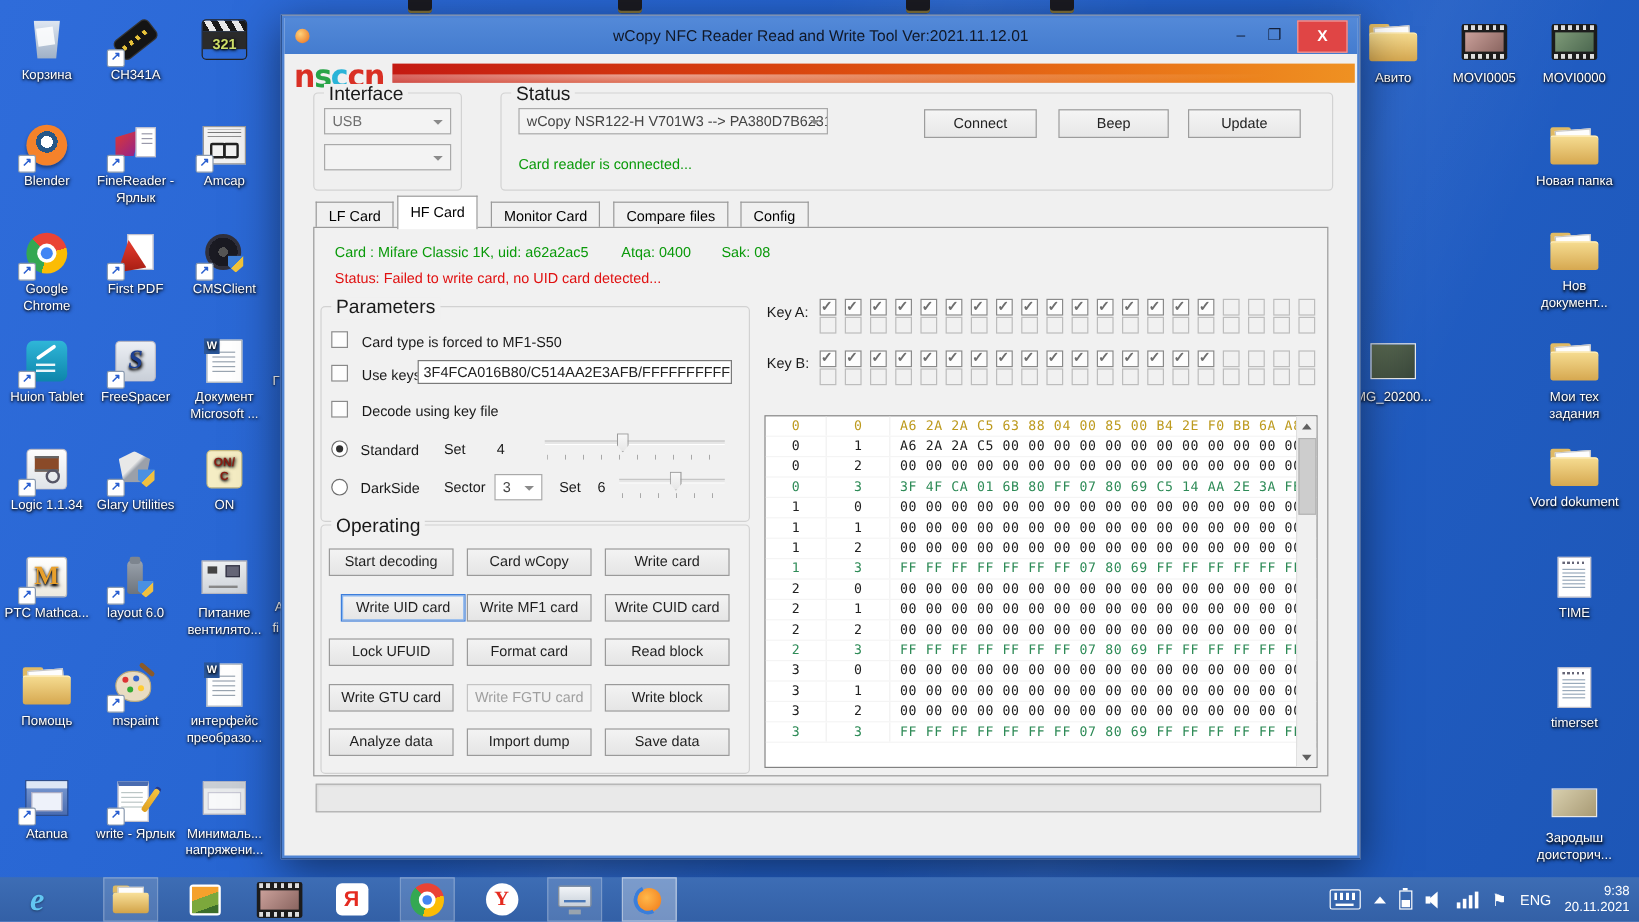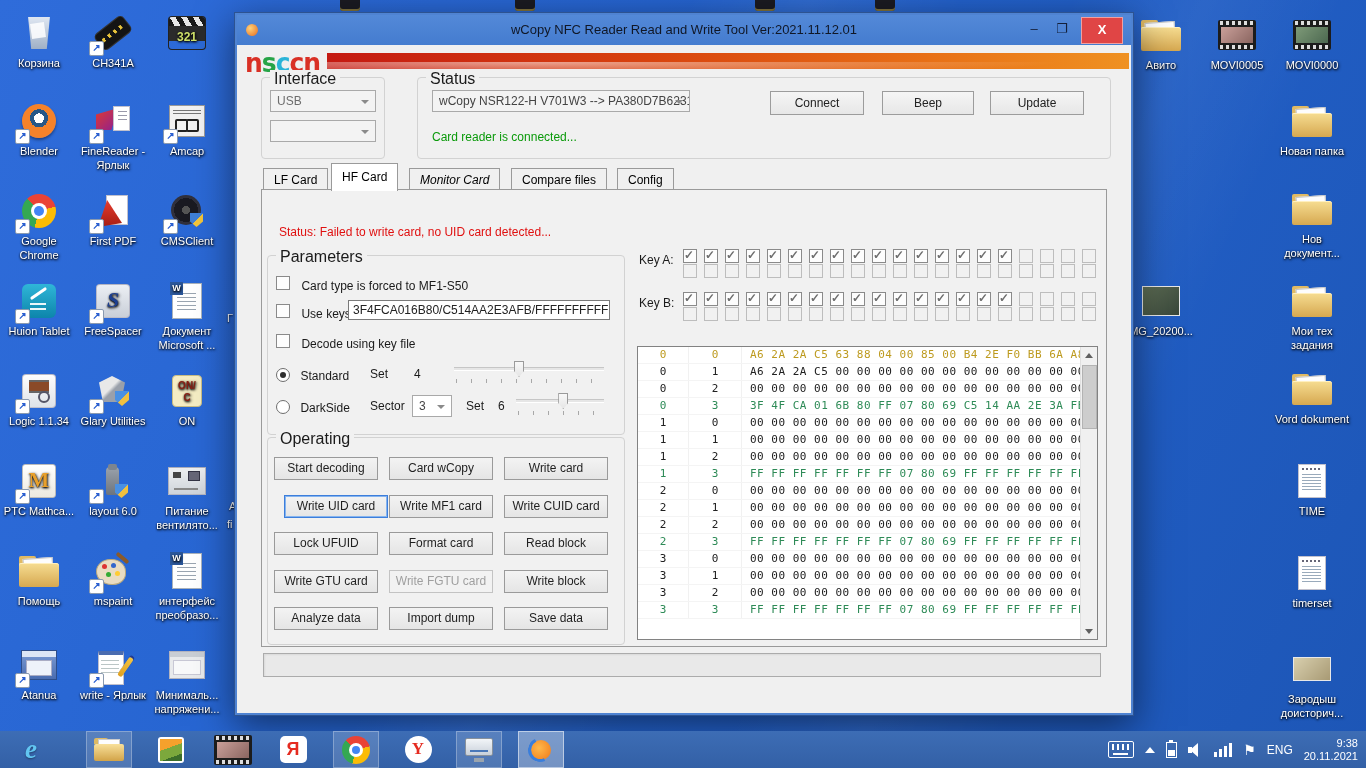--- a/index.html
+++ b/index.html
@@ -485,25 +485,30 @@
       <span class="glabel">Status</span>
       <div class="dd" style="left:14px;top:12px;width:258px;">wCopy NSR122-H V701W3 --&gt; PA380D7B6231C5</div>
       <div class="btn" style="left:352px;top:13px;width:94px;height:24px;line-height:22px;">Connect</div>
       <div class="btn" style="left:464px;top:13px;width:92px;height:24px;line-height:22px;">Beep</div>
       <div class="btn" style="left:572px;top:13px;width:94px;height:24px;line-height:22px;">Update</div>
       <div class="msg-green" style="left:14px;top:52px;">Card reader is connected...</div>
     </div>
 
     <div class="tab" style="left: 28px;">LF Card</div>
       <div class="tab active" style="left: 96px;">HF Card</div>
-      <div class="tab" style="left: 174px; font-style: italic;">Monitor Card</div>
+      <div class="tab" style="left: 174px;">Monitor Card</div>
       <div class="tab" style="left: 276px;">Compare files</div>
       <div class="tab" style="left: 382px;">Config</div>
       <div id="tabpanel"></div>
 
+    <div class="msg-green" style="left:44px;top:190px;z-index:4;">
+      <span>Card : Mifare Classic 1K, uid: a62a2ac5</span>
+      <span style="margin-left:24px;">Atqa: 0400</span>
+      <span style="margin-left:22px;">Sak: 08</span>
+    </div>
     <div class="msg-red" style="left:44px;top:212px;z-index:4;">Status: Failed to write card, no UID card detected...</div>
 
     <div id="grp-params" class="grp" style="left:32px;top:242px;width:356px;height:178px;z-index:4;">
       <span class="glabel">Parameters</span>
       <div style="position:absolute;left:8px;top:20px;text-align:center;">
         <span class="cb"></span>
         <span class="ptext" style="position:static;">Card type is forced to MF1-S50</span>
       </div>
       <div style="position:absolute;left:8px;top:48px;">
         <span class="cb"></span>

